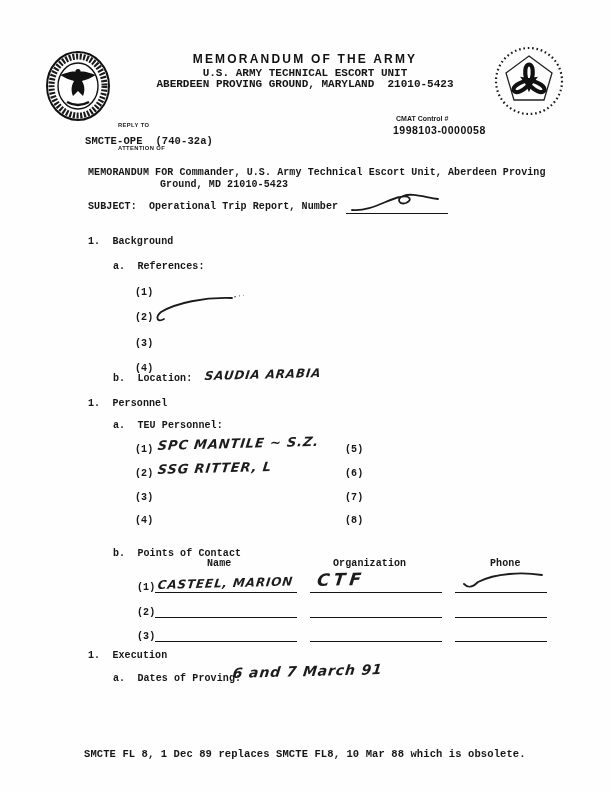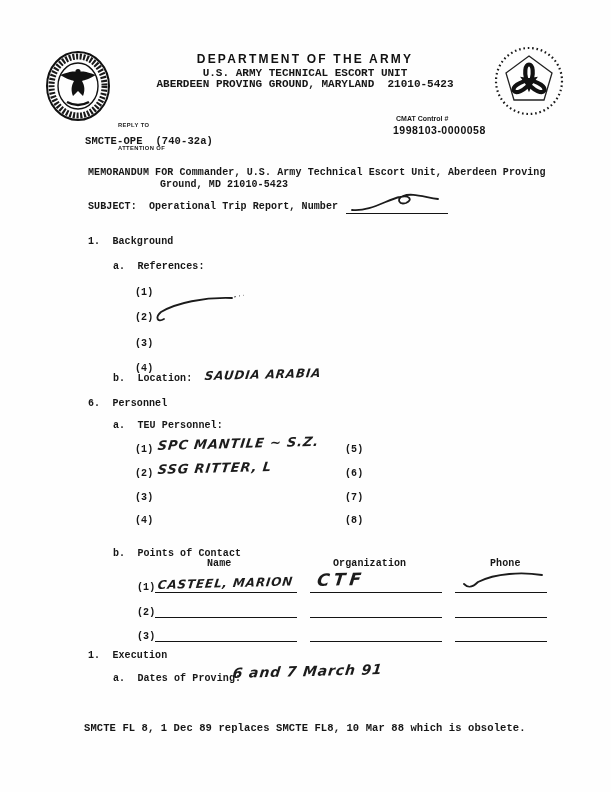--- a/index.html
+++ b/index.html
@@ -49,21 +49,21 @@
       <circle cx="37" cy="38" r="33" fill="none" stroke="#1a1a1a" stroke-width="2.2" stroke-dasharray="1.6,2.8"></circle>
       <polygon points="37,13 60,30 52,57 22,57 14,30" fill="none" stroke="#222" stroke-width="1.3"></polygon>
       <g stroke="#111" stroke-width="4.2" fill="none">
         <path d="M37,44 C24,14 50,14 37,44 Z"></path>
         <path d="M37,44 C24,14 50,14 37,44 Z" transform="rotate(120 37 39)"></path>
         <path d="M37,44 C24,14 50,14 37,44 Z" transform="rotate(240 37 39)"></path>
       </g>
     </svg>
   </div>
 
-  <div class="abs center dept-title" style="left:155px;top:52px;width:300px;">DEPARTMENT OF THE ARMY</div>
+  <div class="abs center dept-title" style="left:155px;top:52px;width:300px;">MEMORANDUM OF THE ARMY</div>
   <div class="abs center mono-sm" style="left:155px;top:67px;width:300px;">U.S. ARMY TECHNICAL ESCORT UNIT</div>
   <div class="abs center mono-sm" style="left:155px;top:78px;width:300px;">ABERDEEN PROVING GROUND, MARYLAND  21010-5423</div>
 
   <div class="abs tiny-label" style="left:118px;top:107px;">
     <div>REPLY TO</div>
     <div>ATTENTION OF</div>
   </div>
 
   <div class="abs cmat-label" style="left:396px;top:115px;">CMAT Control #</div>
   <div class="abs cmat-num" style="left:393px;top:124px;">1998103-0000058</div>
@@ -92,21 +92,21 @@
   <div class="abs" style="left:152px;top:293px;">
     <svg width="94" height="30" viewBox="0 0 94 30">
       <path d="M12,26 C5,30 3,24 9,19 C24,10 52,4 80,5" fill="none" stroke="#1b1b1b" stroke-width="1.8" stroke-linecap="round"></path>
       <path d="M82,4 L84,3.6 M87,3 L88,2.8 M91,2.4 L91.6,2.3" stroke="#555" stroke-width="1"></path>
     </svg>
   </div>
 
   <div class="abs mono" style="left:113px;top:373px;">b.  Location:</div>
   <div class="abs hand" style="left:204px;top:369px;font-size:12px;">SAUDIA ARABIA</div>
 
-  <div class="abs mono" style="left:88px;top:398px;">6.  Personnel</div>
+  <div class="abs mono" style="left:88px;top:398px;">1.  Personnel</div>
   <div class="abs mono" style="left:113px;top:420px;">a.  TEU Personnel:</div>
 
   <div class="abs mono" style="left:135px;top:444px;">(1)</div>
   <div class="abs mono" style="left:135px;top:468px;">(2)</div>
   <div class="abs mono" style="left:135px;top:492px;">(3)</div>
   <div class="abs mono" style="left:135px;top:515px;">(4)</div>
 
   <div class="abs mono" style="left:345px;top:444px;">(5)</div>
   <div class="abs mono" style="left:345px;top:468px;">(6)</div>
   <div class="abs mono" style="left:345px;top:492px;">(7)</div>
@@ -140,15 +140,15 @@
 
   <div class="abs mono" style="left:137px;top:631px;">(3)</div>
   <div class="abs uline" style="left:155px;top:640px;width:142px;"></div>
   <div class="abs uline" style="left:310px;top:640px;width:132px;"></div>
   <div class="abs uline" style="left:455px;top:640px;width:92px;"></div>
 
   <div class="abs mono" style="left:88px;top:650px;">1.  Execution</div>
   <div class="abs mono" style="left:113px;top:673px;">a.  Dates of Proving:</div>
   <div class="abs hand" style="left:232px;top:665px;font-size:14px;">6 and 7 March 91</div>
 
-  <div class="abs mono" style="left:84px;top:722px;font-size:10.5px;">SMCTE FL 8, 1 Dec 89 replaces SMCTE FL8, 10 Mar 88 which is obsolete.</div>
+  <div class="abs mono" style="left:84px;top:748px;font-size:10.5px;">SMCTE FL 8, 1 Dec 89 replaces SMCTE FL8, 10 Mar 88 which is obsolete.</div>
 
 </div>
 
 </body></html>

